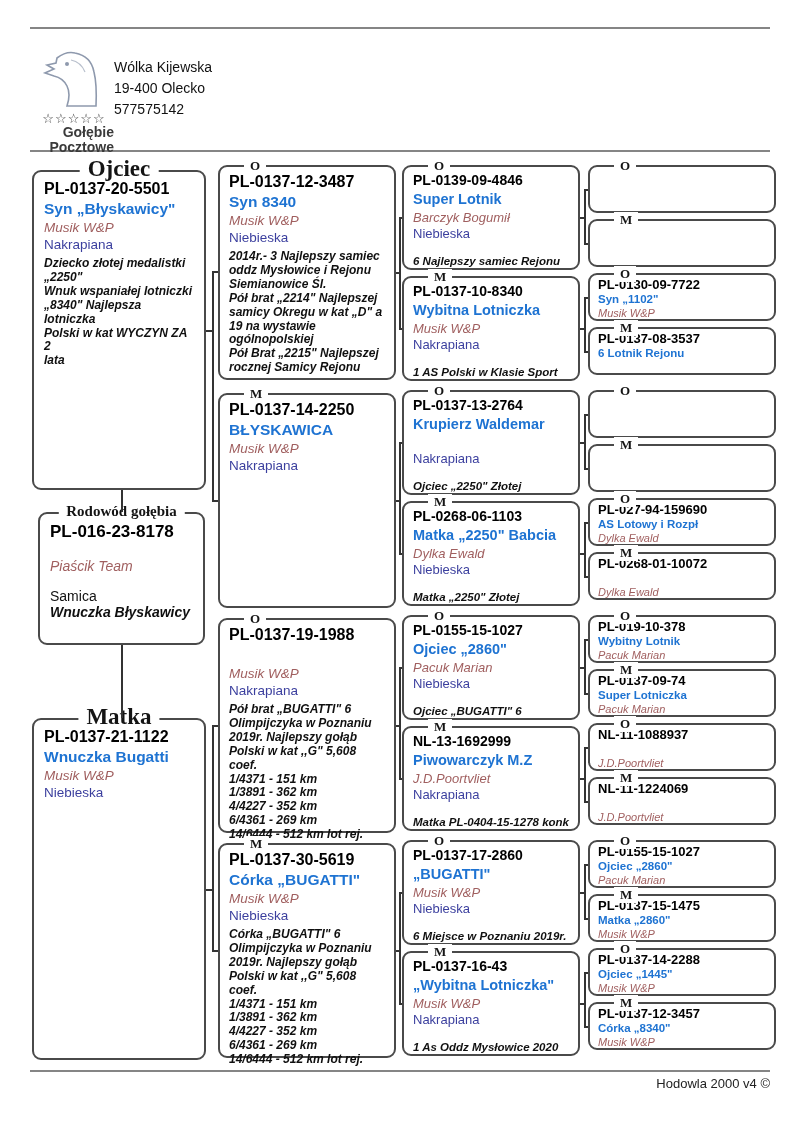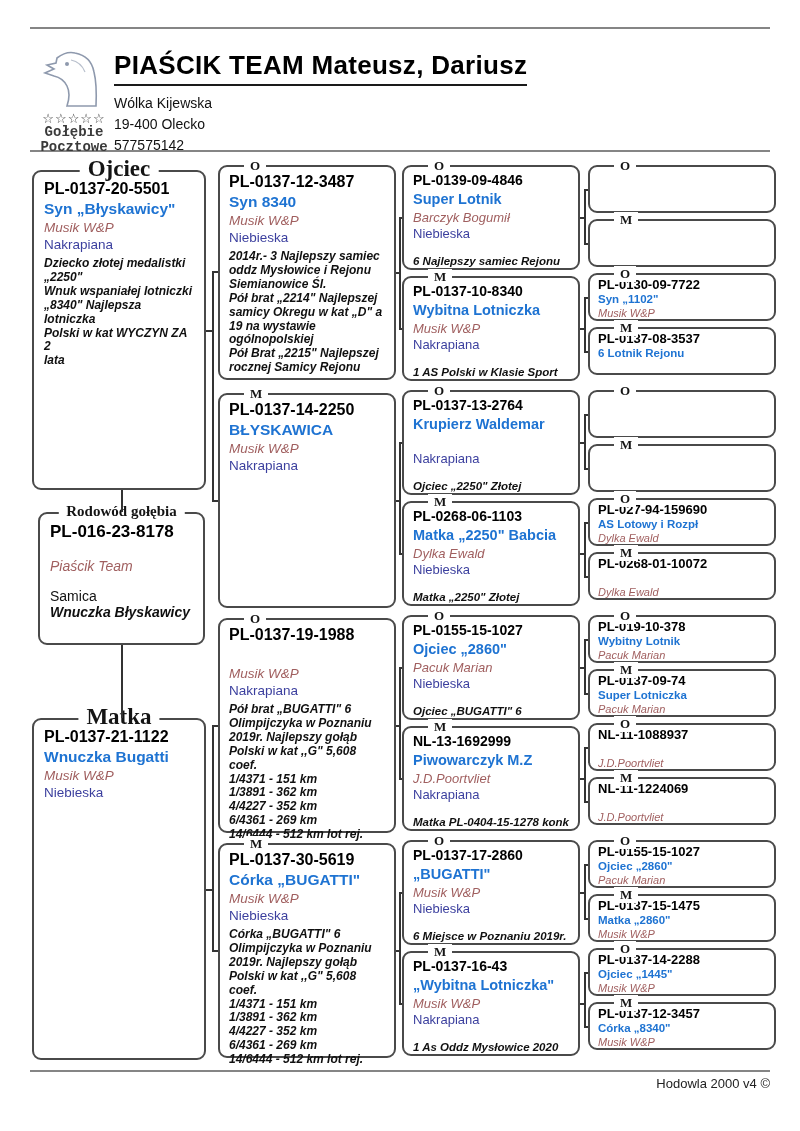--- a/index.html
+++ b/index.html
@@ -2,21 +2,21 @@
 <html><head>
 <meta charset="utf-8">
 <style>
   html,body{margin:0;padding:0;background:#e8e8e8;}
   .page{position:relative;width:800px;height:1131px;background:#ffffff;overflow:hidden;
         font-family:"Liberation Sans",sans-serif;color:#000;}
   .rule{position:absolute;left:30px;width:740px;border-top:2px solid #858585;}
   
   .logo{position:absolute;left:34px;top:50px;width:80px;text-align:center;}
   .logo .stars{font-size:13px;color:#3c3c3c;letter-spacing:1px;line-height:1;}
-  .logo .brand{font-family:Liberation Mono, monospace;font-weight:bold;font-size:14px;color:#3a3a3a;line-height:1.1;}
+  .logo .brand{font-family:Liberation Sans, sans-serif;font-weight:bold;font-size:14px;color:#3a3a3a;line-height:1.1;text-align:right;}
   .head-block{position:absolute;left:114px;top:50px;}
   .title{display:inline-block;font-size:26px;font-weight:bold;letter-spacing:.3px;
          border-bottom:2px solid #1a1a1a;padding-bottom:3px;}
   .addr{margin-top:7px;font-size:14px;line-height:1.5;color:#111;}
   
   .box{position:absolute;background:#fff;border:2px solid #4a4a4a;border-radius:9px;box-sizing:border-box;}
   .tag{position:absolute;top:-9px;left:24px;background:#fff;padding:0 6px;
        font-family:"Liberation Serif",serif;font-weight:bold;font-size:13px;color:#141414;}
   .gtitle{position:absolute;left:50%;transform:translateX(-50%);background:#fff;padding:0 8px;
           font-family:"Liberation Serif",serif;font-weight:bold;color:#141414;white-space:nowrap;}
@@ -60,21 +60,20 @@
       <path d="M16 8 Q25 1 34 3 Q50 6 53 22 Q56 34 55 56 L26 56 Q30 44 26 36 Q22 28 13 26 L4 23 L13 19 L6 15 L15 13 Z" fill="none" stroke="#8e99ad" stroke-width="1.6"></path>
       <path d="M30 10 Q40 12 44 22" fill="none" stroke="#b9c0cd" stroke-width="1.2"></path>
       <circle cx="26" cy="14" r="2" fill="#8e99ad"></circle>
     </svg>
     <div class="stars">☆☆☆☆☆</div>
     <div class="brand">Gołębie</div>
     <div class="brand">Pocztowe</div>
   </div>
 
   <div class="head-block">
-    <div class="title">PIAŚCIK TEAM Mateusz, Dariusz</div>
     <div class="addr">
       <div>Wólka Kijewska</div>
       <div>19-400 Olecko</div>
       <div>577575142</div>
     </div>
   </div>
 
   <div class="box gen1" style="left:32px;top:170px;width:174px;height:320px">
     <span class="gtitle big">Ojciec</span>
     <div class="ring">PL-0137-20-5501</div>

